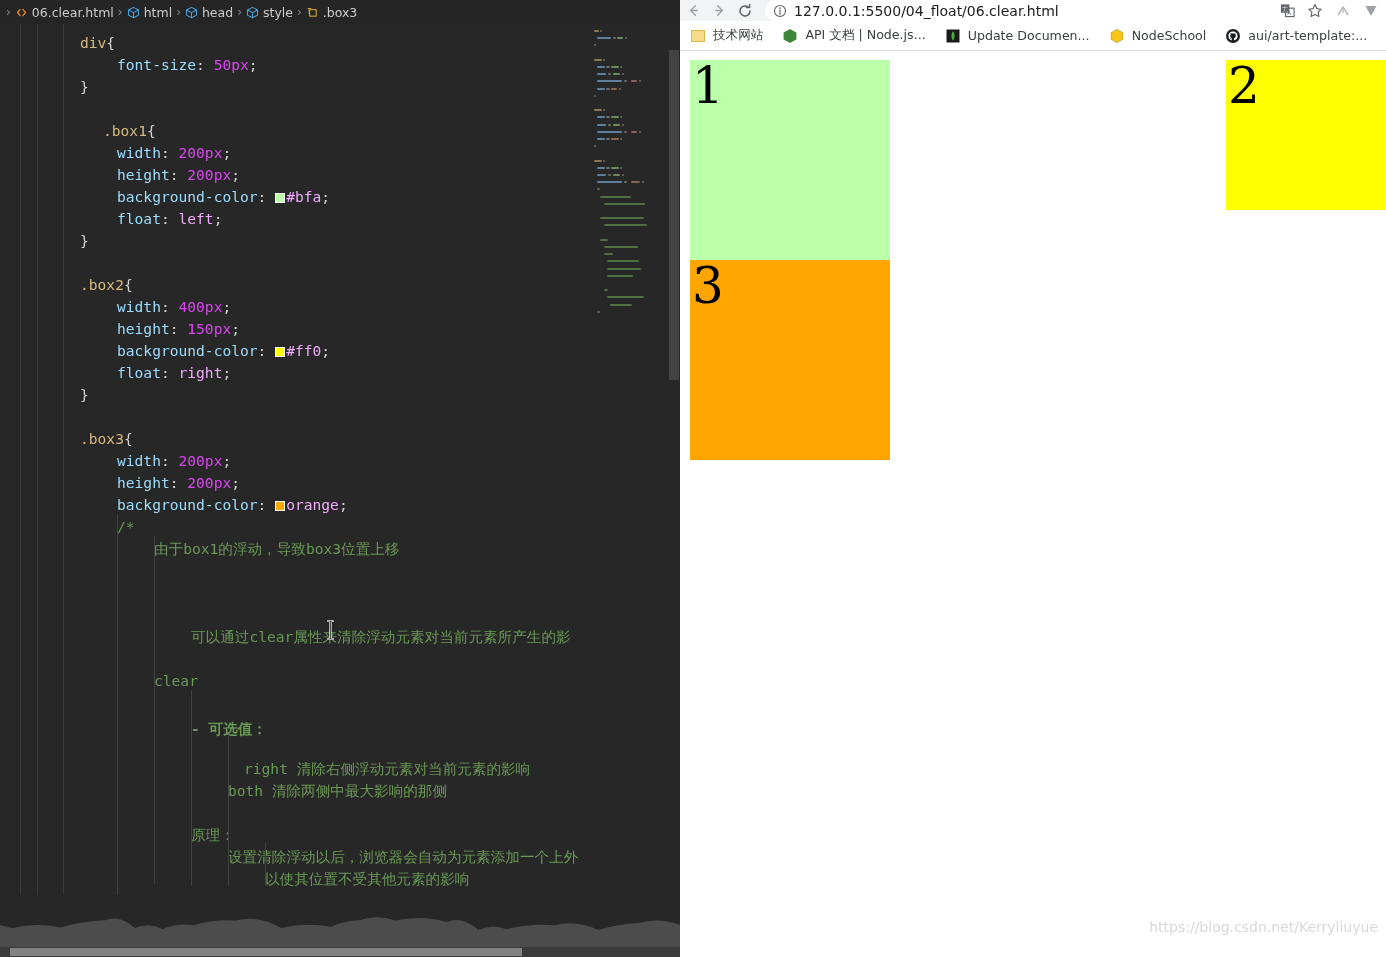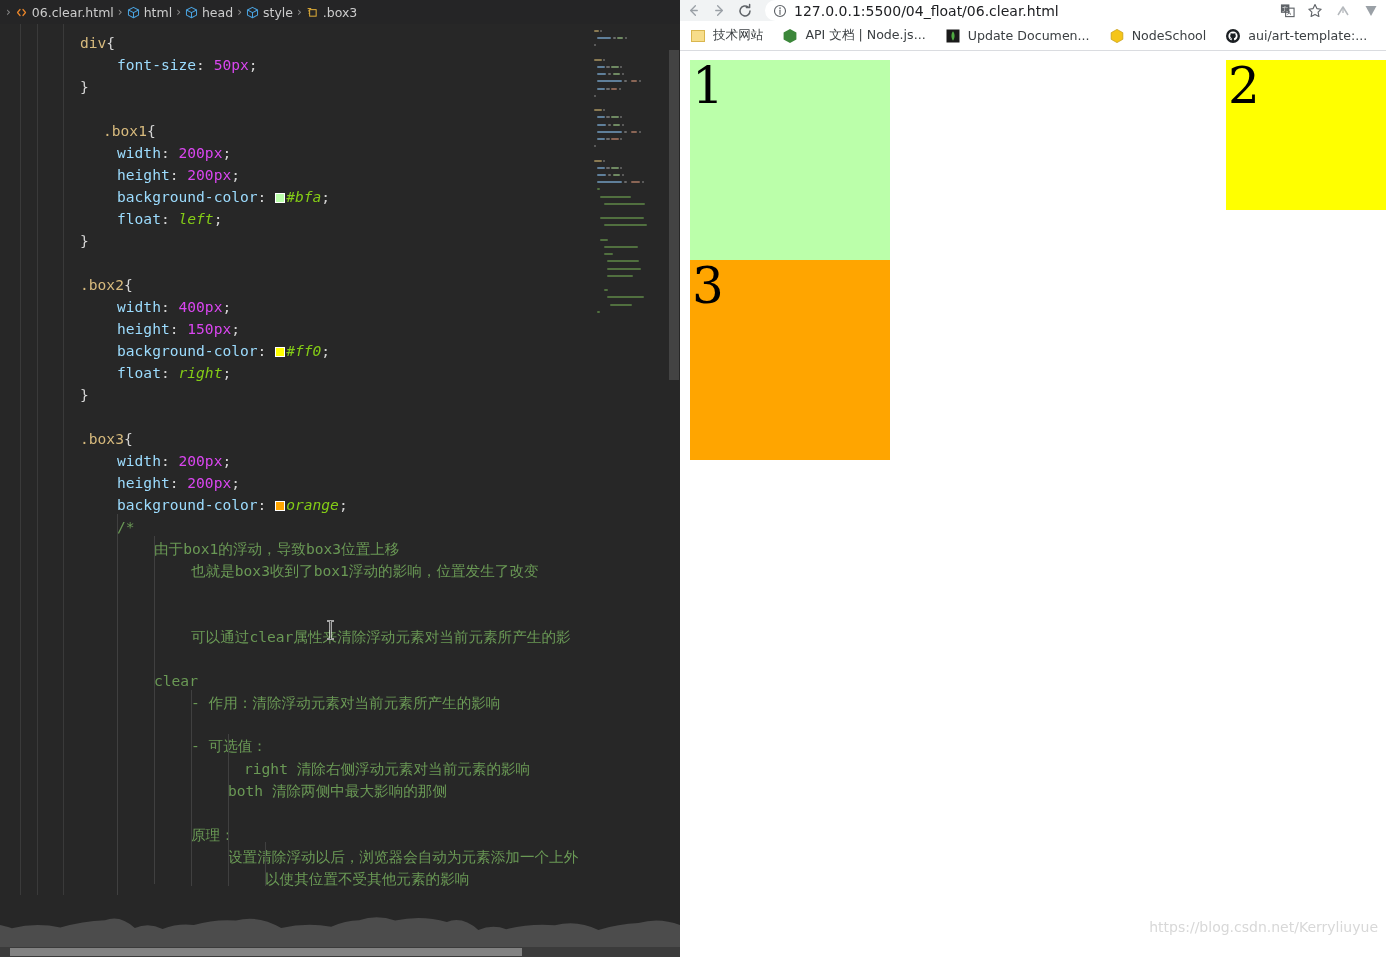--- a/index.html
+++ b/index.html
@@ -61,21 +61,21 @@
     height: 22px; line-height: 22px;
     white-space: pre;
     font-family: "DejaVu Sans Mono", monospace;
     font-size: 14.6px;
     color: #d4d4d4;
   }
   .tok-sel   { color: #d7ba7d; }      
   .tok-tag   { color: #d7ba7d; }      
   .tok-prop  { color: #9cdcfe; }      
   .tok-num   { color: #d946ef; }      
-  .tok-val   { color: #84cc16; font-style: italic; }      
+  .tok-val   { color: #f0abfc; }      
   .tok-punct { color: #d4d4d4; }
   .tok-brace { color: #d4d4d4; }
   .tok-cmt   { color: #6A9955; }
   .swatch {
     display: inline-block; width: 10px; height: 10px;
     vertical-align: -1px;
     border: 1px solid #ffffff;
     margin-right: 1px;
   }
   .ind-guide {
@@ -302,27 +302,25 @@
           <div class="code-line" style="top: 316px; left: 117px;"><span class="tok-prop">background-color</span><span class="tok-punct">: </span><span class="swatch" style="background: rgb(255, 255, 0);"></span><span class="tok-val">#ff0</span><span class="tok-punct">;</span></div>
           <div class="code-line" style="top: 338px; left: 117px;"><span class="tok-prop">float</span><span class="tok-punct">: </span><span class="tok-val">right</span><span class="tok-punct">;</span></div>
           <div class="code-line" style="top: 360px; left: 80px;"><span class="tok-brace">}</span></div>
           <div class="code-line" style="top: 382px; left: 80px;"></div>
           <div class="code-line" style="top: 404px; left: 80px;"><span class="tok-sel">.box3</span><span class="tok-brace">{</span></div>
           <div class="code-line" style="top: 426px; left: 117px;"><span class="tok-prop">width</span><span class="tok-punct">: </span><span class="tok-num">200px</span><span class="tok-punct">;</span></div>
           <div class="code-line" style="top: 448px; left: 117px;"><span class="tok-prop">height</span><span class="tok-punct">: </span><span class="tok-num">200px</span><span class="tok-punct">;</span></div>
           <div class="code-line" style="top: 470px; left: 117px;"><span class="tok-prop">background-color</span><span class="tok-punct">: </span><span class="swatch" style="background: rgb(255, 165, 0);"></span><span class="tok-val">orange</span><span class="tok-punct">;</span></div>
           <div class="code-line" style="top: 492px; left: 117px;"><span class="tok-cmt">/*</span></div>
           <div class="code-line" style="top: 514px; left: 154px;"><span class="tok-cmt">由于box1的浮动，导致box3位置上移</span></div>
-          <div class="code-line" style="top: 536px; left: 191px;"><span class="tok-cmt">也就是box3收到了box1浮动的影响，位置发生了改变</span></div>
           <div class="code-line" style="top: 558px; left: 80px;"></div>
           <div class="code-line" style="top: 602px; left: 191px;"><span class="tok-cmt">可以通过clear属性来清除浮动元素对当前元素所产生的影</span></div>
           <div class="code-line" style="top: 624px; left: 80px;"></div>
           <div class="code-line" style="top: 646px; left: 154px;"><span class="tok-cmt">clear</span></div>
-          <div class="code-line" style="top: 668px; left: 191px;"><span class="tok-cmt">- 作用：清除浮动元素对当前元素所产生的影响</span></div>
-          <div class="code-line" style="top: 711px; left: 191px;"><span class="tok-cmt">- 可选值：</span></div>
+          <div class="code-line" style="top: 694px; left: 191px; font-weight: bold;"><span class="tok-cmt">- 可选值：</span></div>
           <div class="code-line" style="top: 734px; left: 244px;"><span class="tok-cmt">right 清除右侧浮动元素对当前元素的影响</span></div>
           <div class="code-line" style="top: 756px; left: 228px;"><span class="tok-cmt">both 清除两侧中最大影响的那侧</span></div>
           <div class="code-line" style="top: 778px; left: 80px;"></div>
           <div class="code-line" style="top: 800px; left: 191px;"><span class="tok-cmt">原理：</span></div>
           <div class="code-line" style="top: 822px; left: 228px;"><span class="tok-cmt">设置清除浮动以后，浏览器会自动为元素添加一个上外</span></div>
           <div class="code-line" style="top: 844px; left: 265px;"><span class="tok-cmt">以使其位置不受其他元素的影响</span></div>
           <div class="code-line" style="top: 866px; left: 117px;"><span class="tok-cmt">*/</span></div>
         </div>
     <div class="ind-guide" style="left: 117px; top: 490px; height: 392px;"></div>
         <div class="ind-guide" style="left: 154px; top: 512px; height: 348px;"></div>

